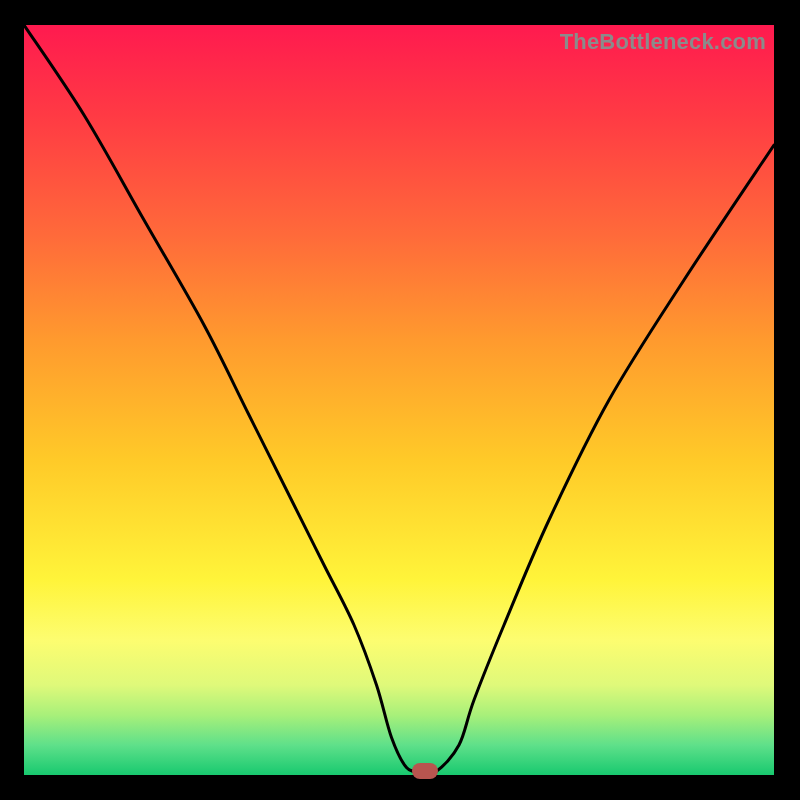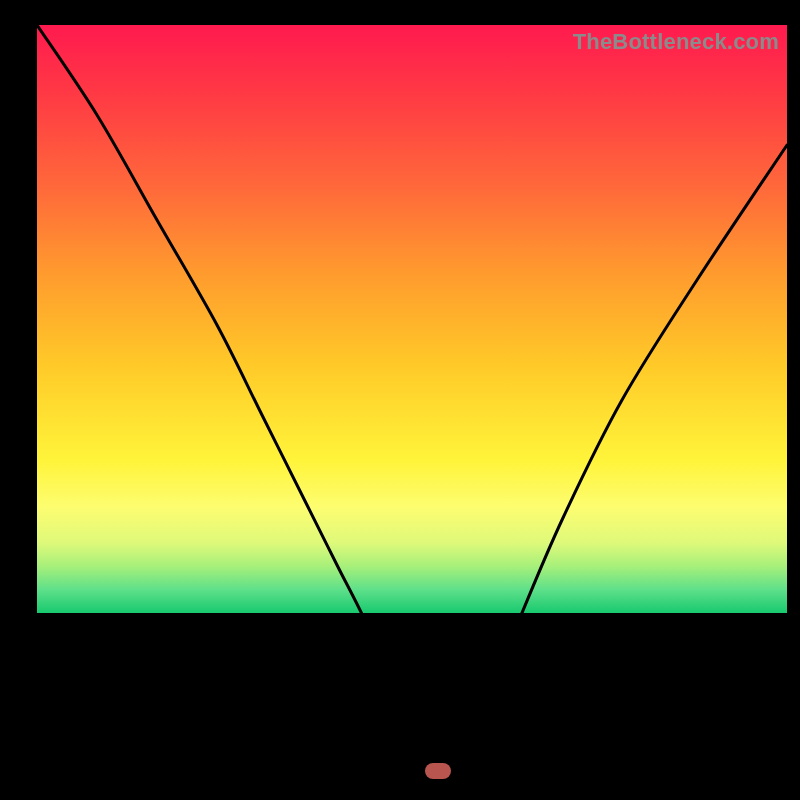--- a/index.html
+++ b/index.html
@@ -11,24 +11,24 @@
     overflow: hidden;
   }
   .frame {
     position: relative;
     width: 800px;
     height: 800px;
     background: #000;
   }
   .plot {
     position: absolute;
-    left: 37px;
+    left: 24px;
     top: 25px;
     width: 750px;
-    height: 588px;
+    height: 750px;
     background: linear-gradient(to bottom,
       #ff1a4f 0%,
       #ff3a44 12%,
       #ff6a3a 28%,
       #ff9a2e 42%,
       #ffca28 58%,
       #fff43a 74%,
       #fdfd70 82%,
       #dff97a 88%,
       #a8f07a 92%,

